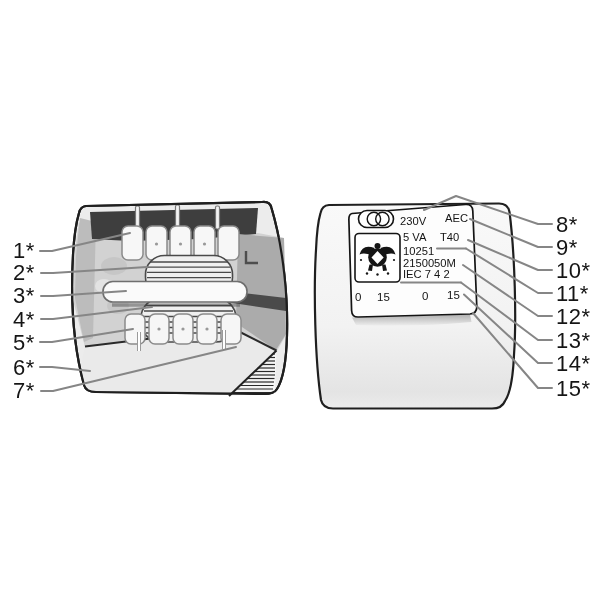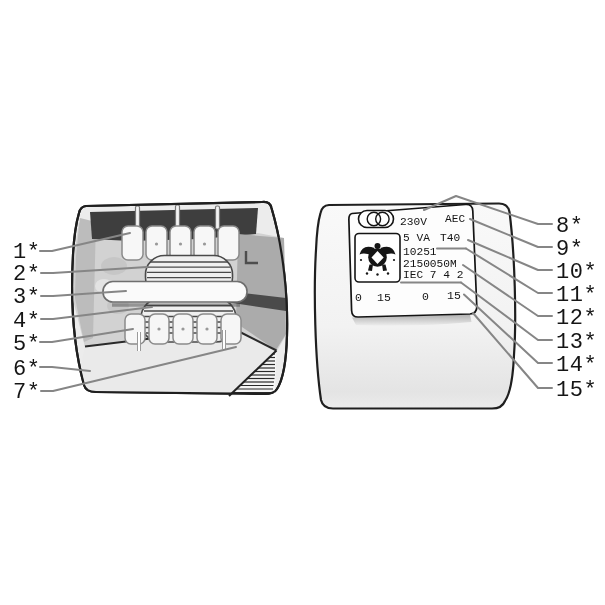--- a/index.html
+++ b/index.html
@@ -1,17 +1,17 @@
 <!DOCTYPE html>
 <html><head>
 <meta charset="utf-8">
 <style>
   html,body{margin:0;padding:0;background:#ffffff;}
   .stage{position:relative;width:605px;height:605px;background:#ffffff;
-         font-family:Liberation Mono, monospace;overflow:hidden;}
+         font-family:Liberation Sans, sans-serif;overflow:hidden;}
   svg{display:block;}
   text{fill:#141414;}
   .callout{font-size:22px;letter-spacing:0.5px;fill:#151515;}
   .labeltxt{font-size:11.2px;}
   .termtxt{font-size:11.5px;}
   .leader{stroke:#868686;stroke-width:2;fill:none;stroke-linecap:round;stroke-linejoin:round;}
   .inkline{stroke:#2a2a2a;fill:none;}
 </style>
 </head>
 <body>

